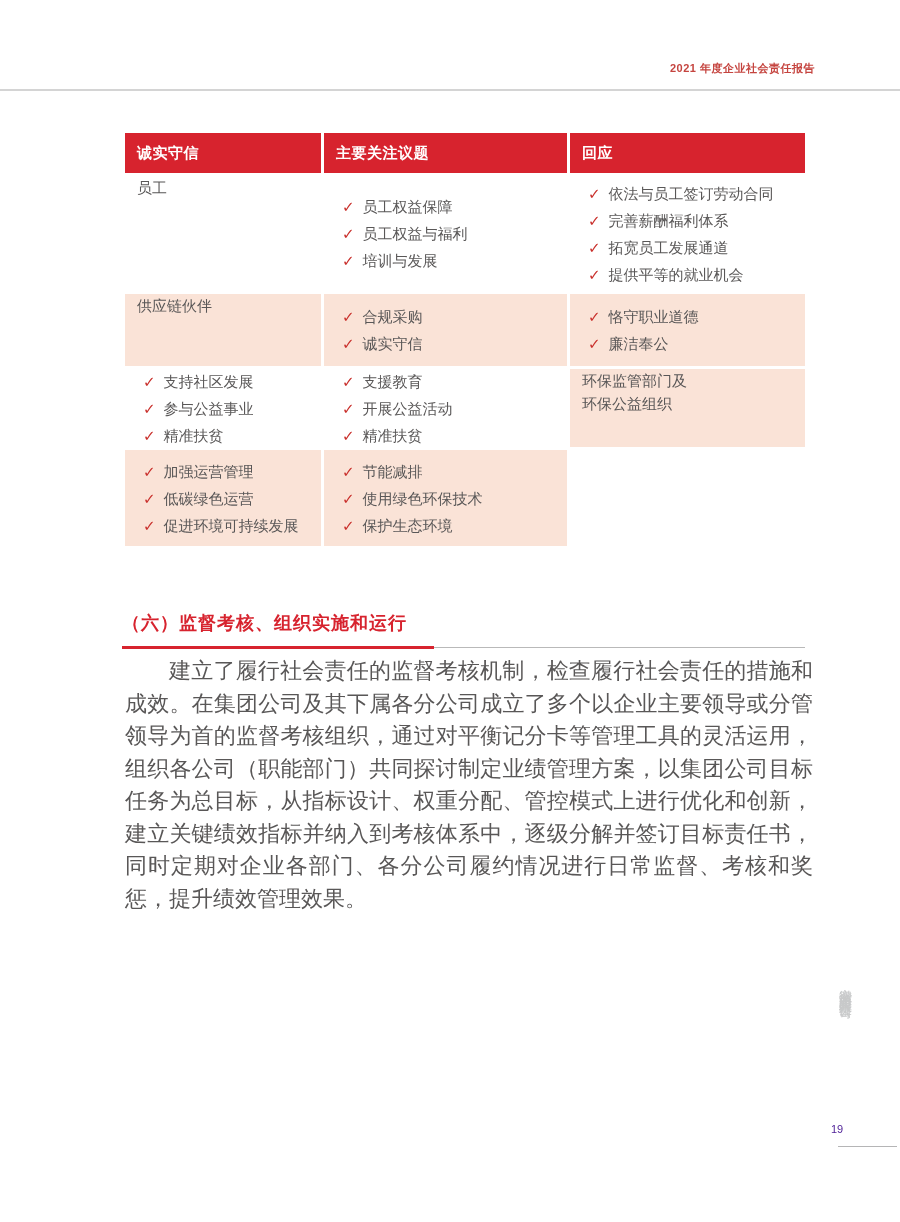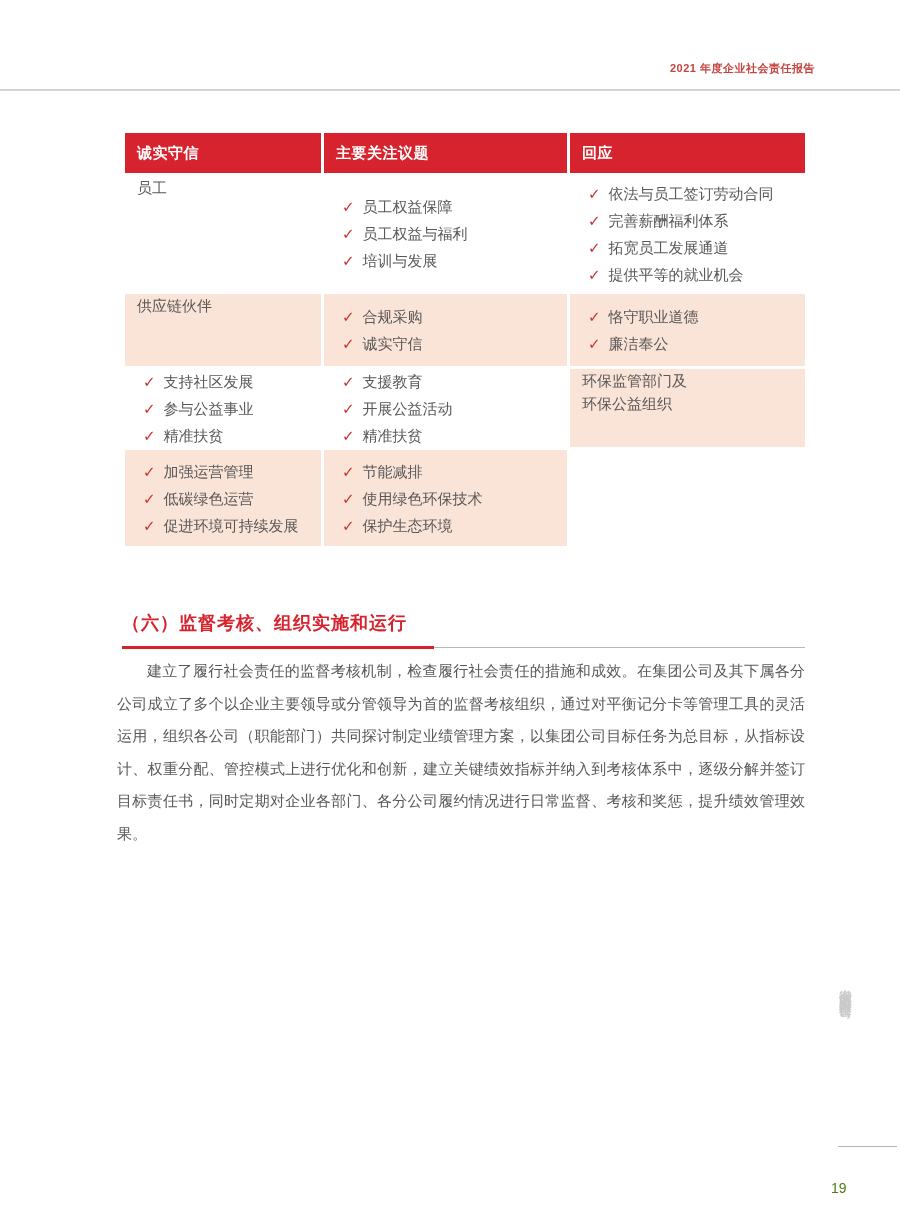--- a/index.html
+++ b/index.html
@@ -35,29 +35,29 @@
   .bg-white{background:#ffffff;}
   .bg-pink{background:var(--row-pink);}
 
   
   .sec-h{position:absolute;left:122px;top:611px;font-size:18px;font-weight:bold;
          color:var(--brand-red);letter-spacing:1px;}
   .sec-underline-red{position:absolute;left:122px;top:646px;width:312px;height:3px;background:var(--brand-red);}
   .sec-underline-gray{position:absolute;left:434px;top:647px;width:371px;height:1px;background:#b9b9b9;}
 
   
-  .body-text{position:absolute;left:117px;top:655px;width:688px;
-             font-size:15px;line-height:32.5px;color:var(--body-gray);text-align:justify;}
+  .body-text{position:absolute;left:125px;top:655px;width:688px;
+             font-size:22px;line-height:32.5px;color:var(--body-gray);text-align:justify;}
   .body-text p{margin:0;text-indent:2em;}
 
   
   .company-vert{position:absolute;left:836px;top:978px;writing-mode:vertical-rl;text-orientation:upright;
                 font-size:13px;color:var(--light-gray);letter-spacing:1.5px;}
   .footer-line{position:absolute;left:838px;top:1146px;width:59px;height:1px;background:#b5b5b6;}
-  .page-num{position:absolute;left:831px;top:1180px;font-size:14px;color:#4d7c0f;}
+  .page-num{position:absolute;left:831px;top:1123px;font-size:11px;color:#4c1d95;}
 </style>
 </head>
 <body>
 
 <div class="page">
 
   <div class="hdr-title">2021 年度企业社会责任报告</div>
   <div class="hdr-line"></div>
 
   <div class="tbl">

